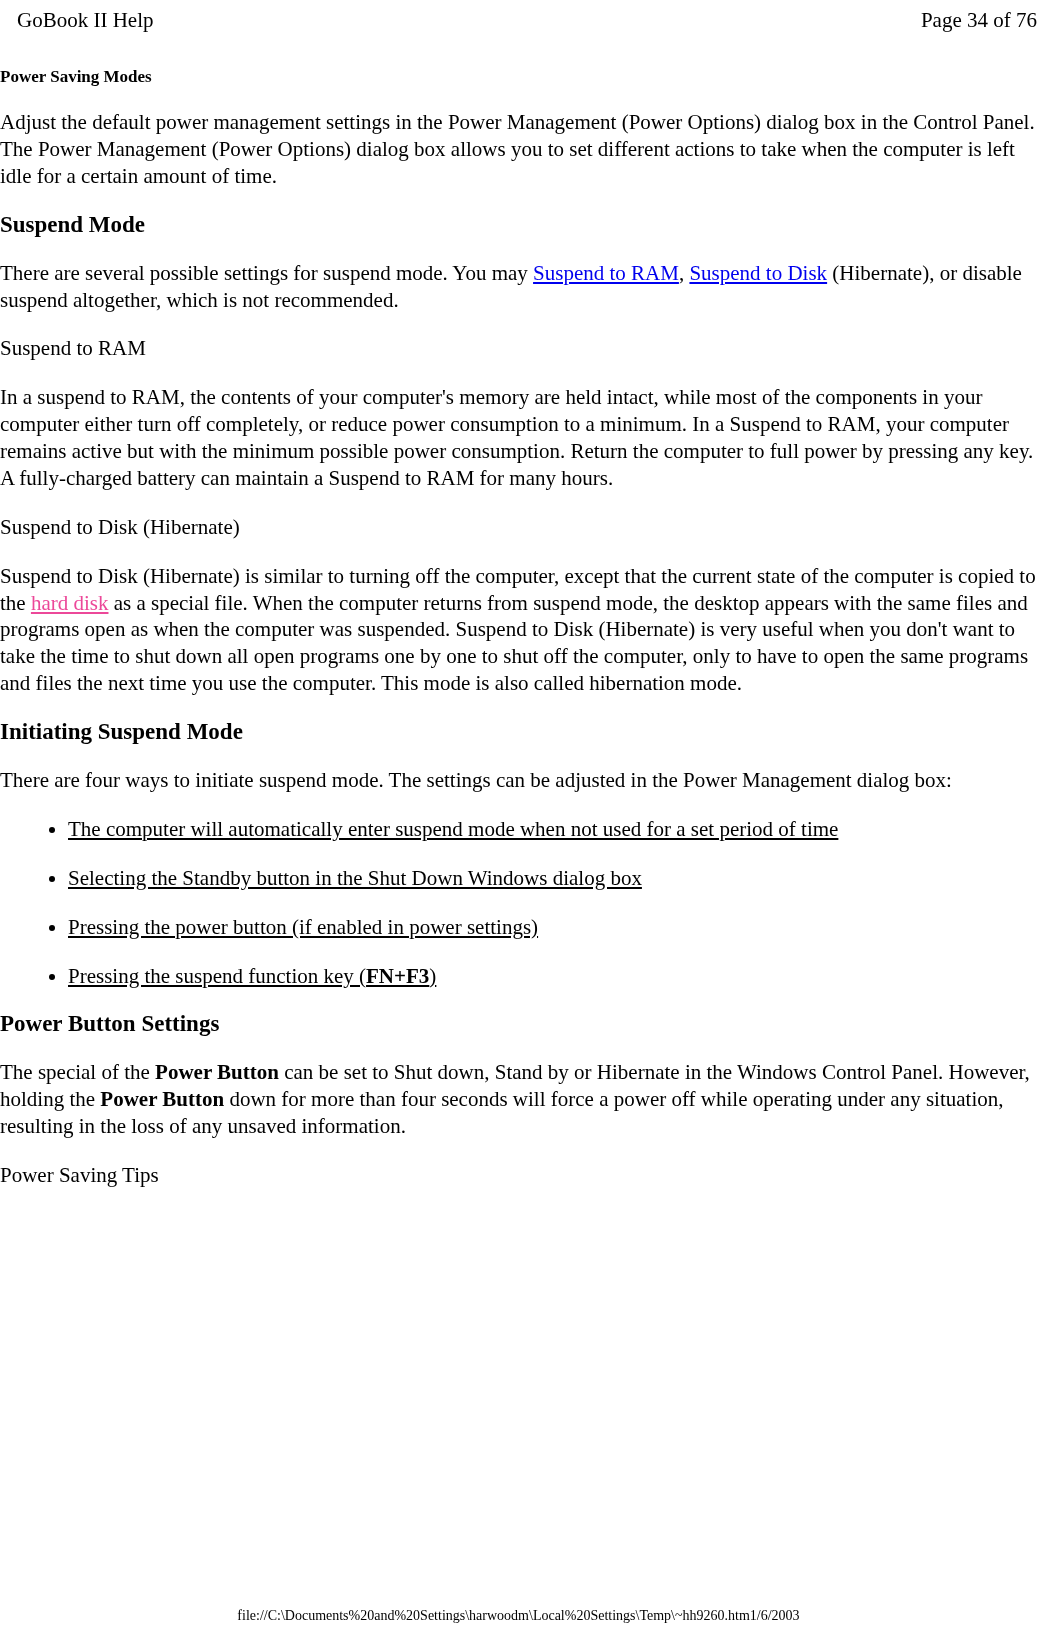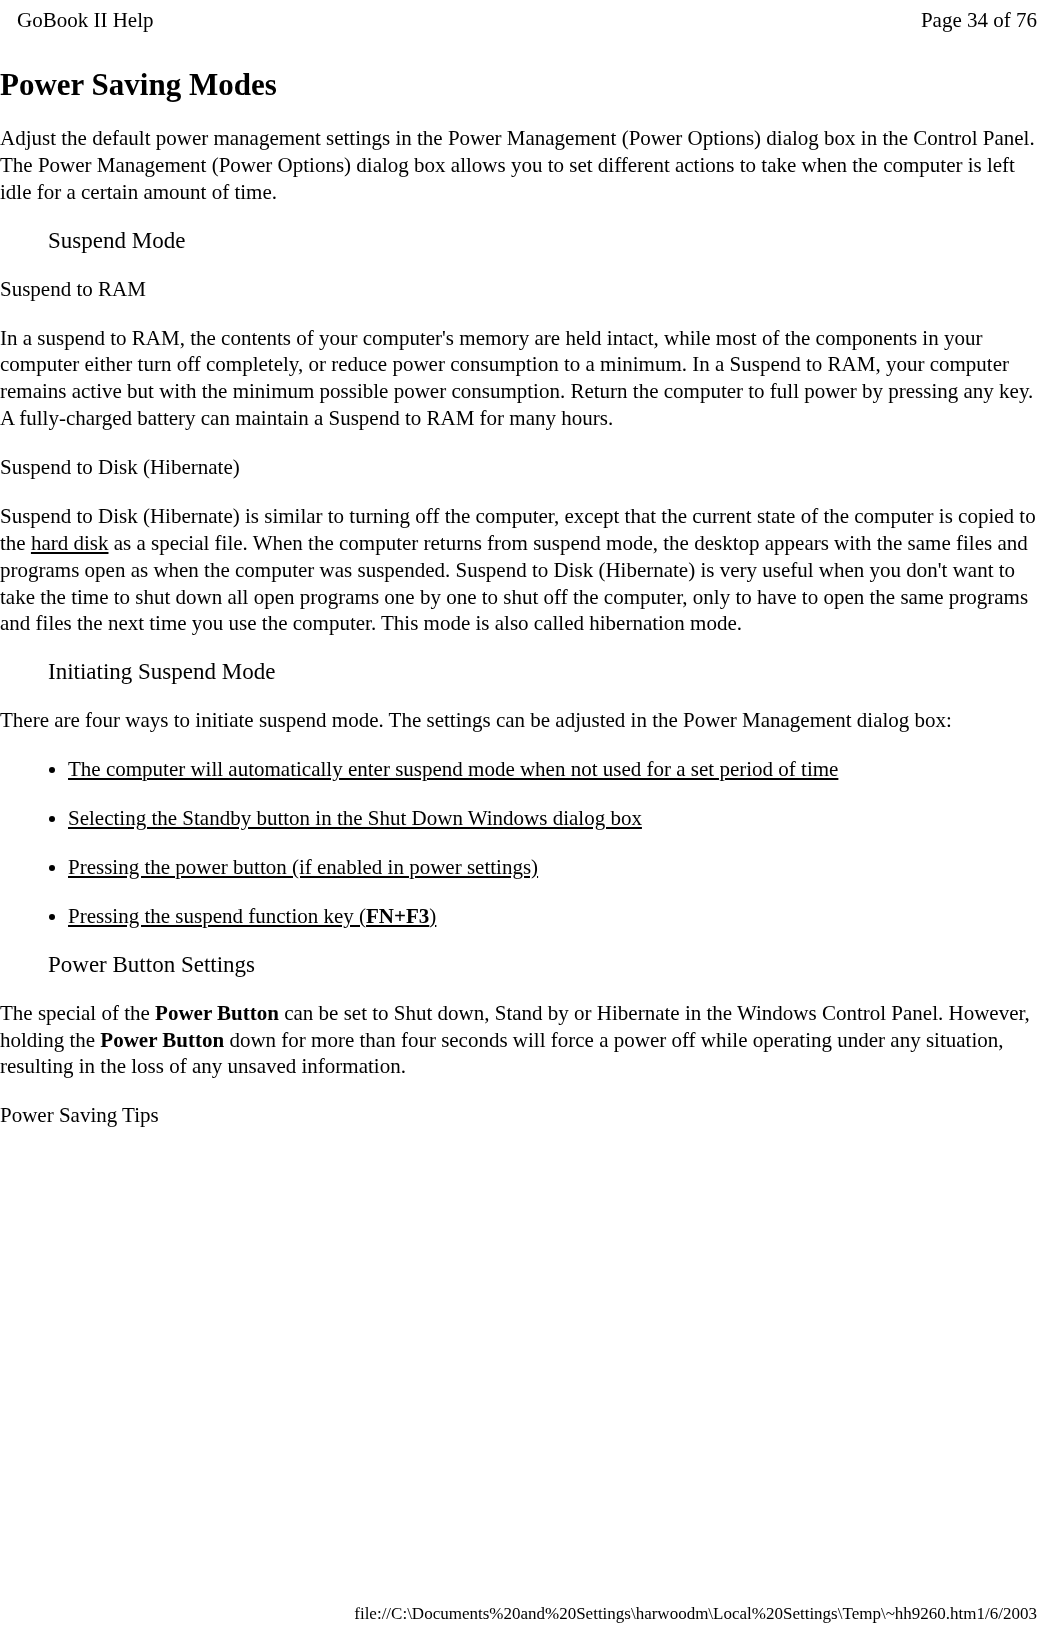--- a/index.html
+++ b/index.html
@@ -14,64 +14,63 @@
     .page-header {
       display: flex;
       justify-content: space-between;
       padding: 8px 12px 0 17px;
       font-size: 21px;
     }
     .content {
       padding: 0 12px 0 0;
     }
     h2 {
-      font-size: 31px;
+      font-size: 17px;
       font-weight: bold;
       margin-top: 34px;
       margin-bottom: 22px;
     }
     h3 {
       font-size: 23px;
-      font-weight: normal;
+      font-weight: bold;
       margin-top: 22px;
       margin-bottom: 22px;
-      padding-left: 48px;
     }
     p {
       margin-top: 0;
       margin-bottom: 22px;
       line-height: 1.28;
     }
     .subheading {
       margin-top: 0;
       margin-bottom: 22px;
     }
     a {
       color: #0000EE;
       text-decoration: underline;
     }
     a.visited-style {
-      color: #000000;
+      color: #ec4899;
     }
     ul {
       margin-top: 0;
       margin-bottom: 22px;
       padding-left: 68px;
       list-style-type: disc;
       text-decoration: underline;
     }
     li {
       margin-bottom: 22px;
       line-height: 1.28;
     }
     .page-footer {
       display: flex;
-      justify-content: flex-end;
+      justify-content: center;
       padding: 0 12px 8px 0;
-      font-size: 17px;
+      font-size: 14px;
       position: absolute;
       bottom: 10px;
       width: 1037px;
     }
     .page-wrap {
       position: relative;
       min-height: 1642px;
     }
     strong {
       font-weight: bold;
@@ -86,20 +85,23 @@
     <span>GoBook II Help</span>
     <span>Page 34 of 76</span>
   </div>
 
   <div class="content">
 
     <h2>Power Saving Modes</h2>
     <p>Adjust the default power management settings in the Power Management (Power Options) dialog box in the Control Panel.  The Power Management (Power Options) dialog box allows you to set different actions to take when the computer is left idle for a certain amount of time.</p>
 
     <h3>Suspend Mode</h3>
+    <p>
+      <span>There are several possible settings for suspend mode.  You may </span><a href="#">Suspend to RAM</a><span>, </span><a href="#">Suspend to Disk</a><span> (Hibernate), or disable suspend altogether, which is not recommended.</span>
+    </p>
 
     <p class="subheading">Suspend to RAM</p>
     <p>In a suspend to RAM, the contents of your computer's memory are held intact, while most of the components in your computer either turn off completely, or reduce power consumption to a minimum. In a Suspend to RAM, your computer remains active but with the minimum possible power consumption. Return the computer to full power by pressing any key. A fully-charged battery can maintain a Suspend to RAM for many hours.</p>
 
     <p class="subheading">Suspend to Disk (Hibernate)</p>
     <p>
       <span>Suspend to Disk (Hibernate) is similar to turning off the computer, except that the current state of the computer is copied to the </span><a href="#" class="visited-style">hard disk</a><span> as a special file. When the computer returns from suspend mode, the desktop appears with the same files and programs open as when the computer was suspended. Suspend to Disk (Hibernate) is very useful when you don't want to take the time to shut down all open programs one by one to shut off the computer, only to have to open the same programs and files the next time you use the computer. This mode is also called hibernation mode.</span>
     </p>
 
     <h3>Initiating Suspend Mode</h3>

